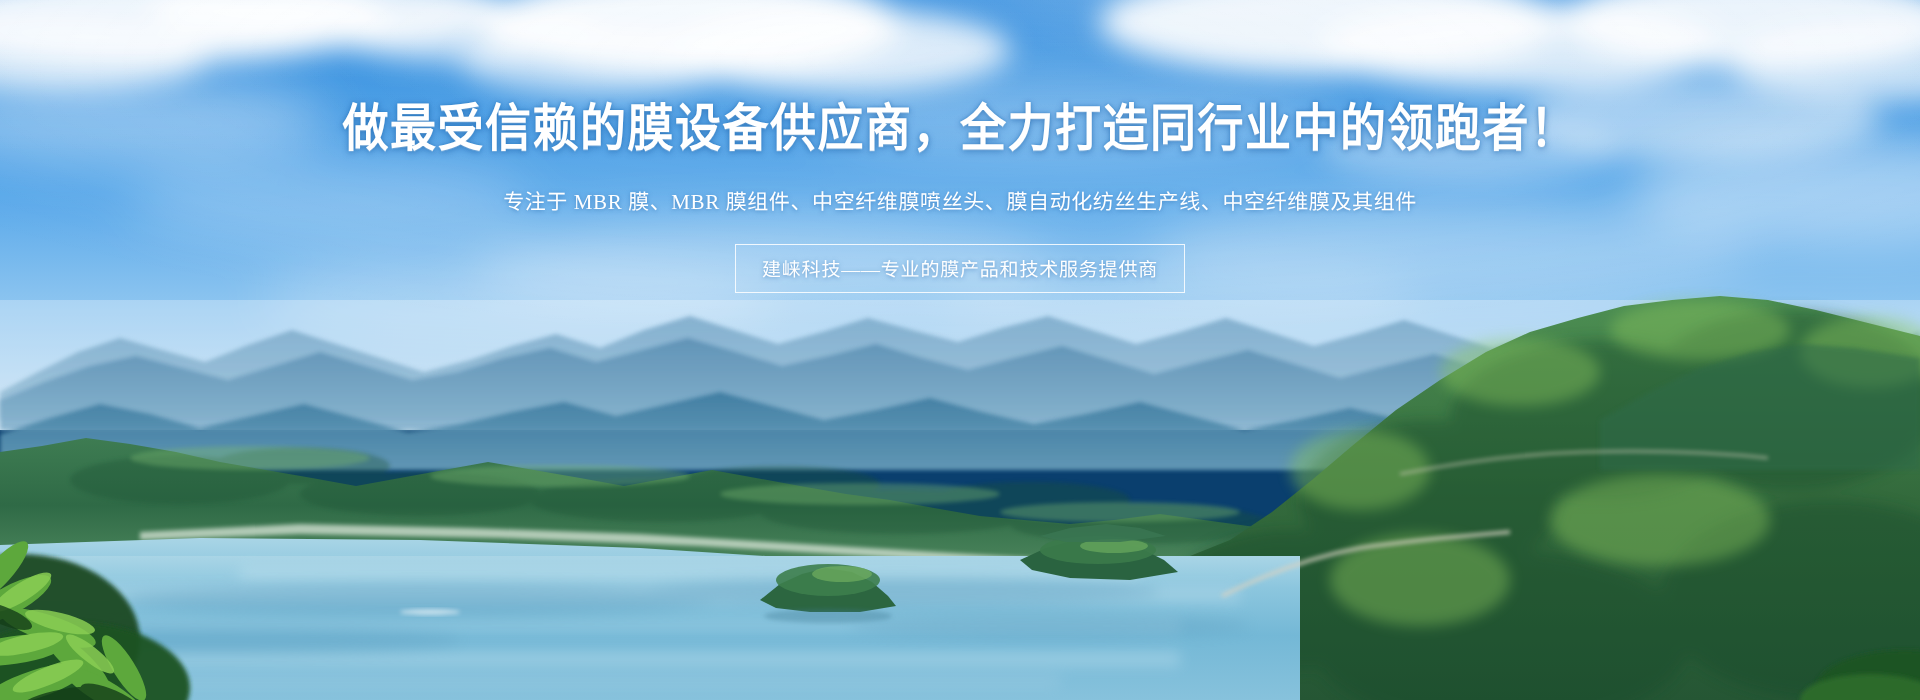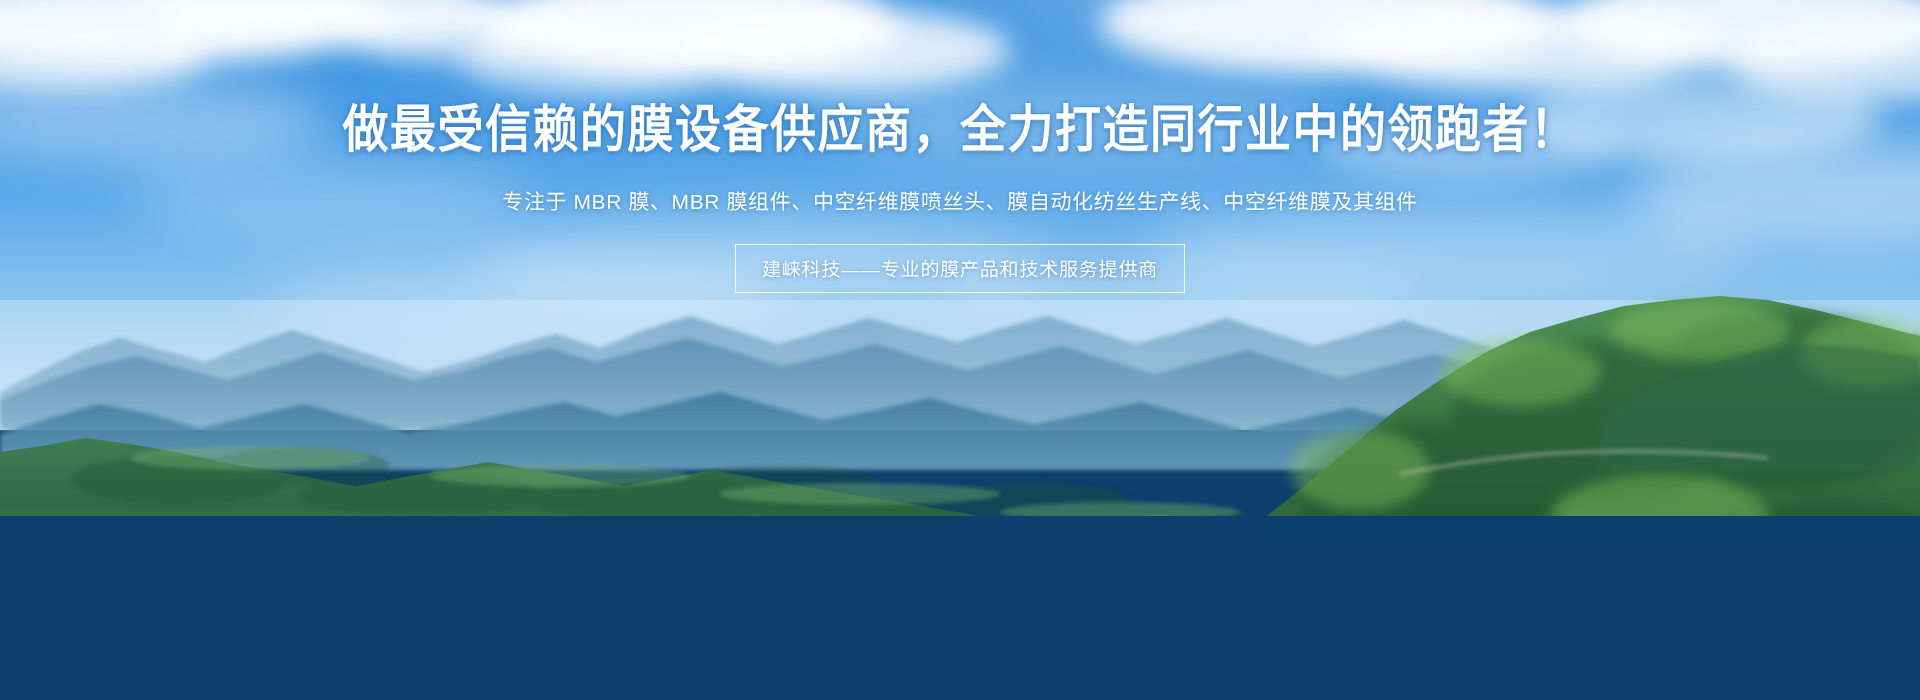--- a/index.html
+++ b/index.html
@@ -6,22 +6,23 @@
   * { margin:0; padding:0; box-sizing:border-box; }
   html, body {
     width:1920px; height:700px;
     overflow:hidden;
     font-family:"Liberation Sans","DejaVu Sans",sans-serif;
     background:#0a3f6e;
   }
 
   #banner{
     position:relative;
-    width:1920px; height:516px;
+    width:1920px; height:700px;
     overflow:hidden;
+    font-family:Liberation Serif, serif;
   }
 
   
   #scene{ position:absolute; inset:0; width:1920px; height:700px; display:block; }
 
   
   #copy{
     position:absolute;
     left:0; top:0;
     width:1920px; height:700px;

